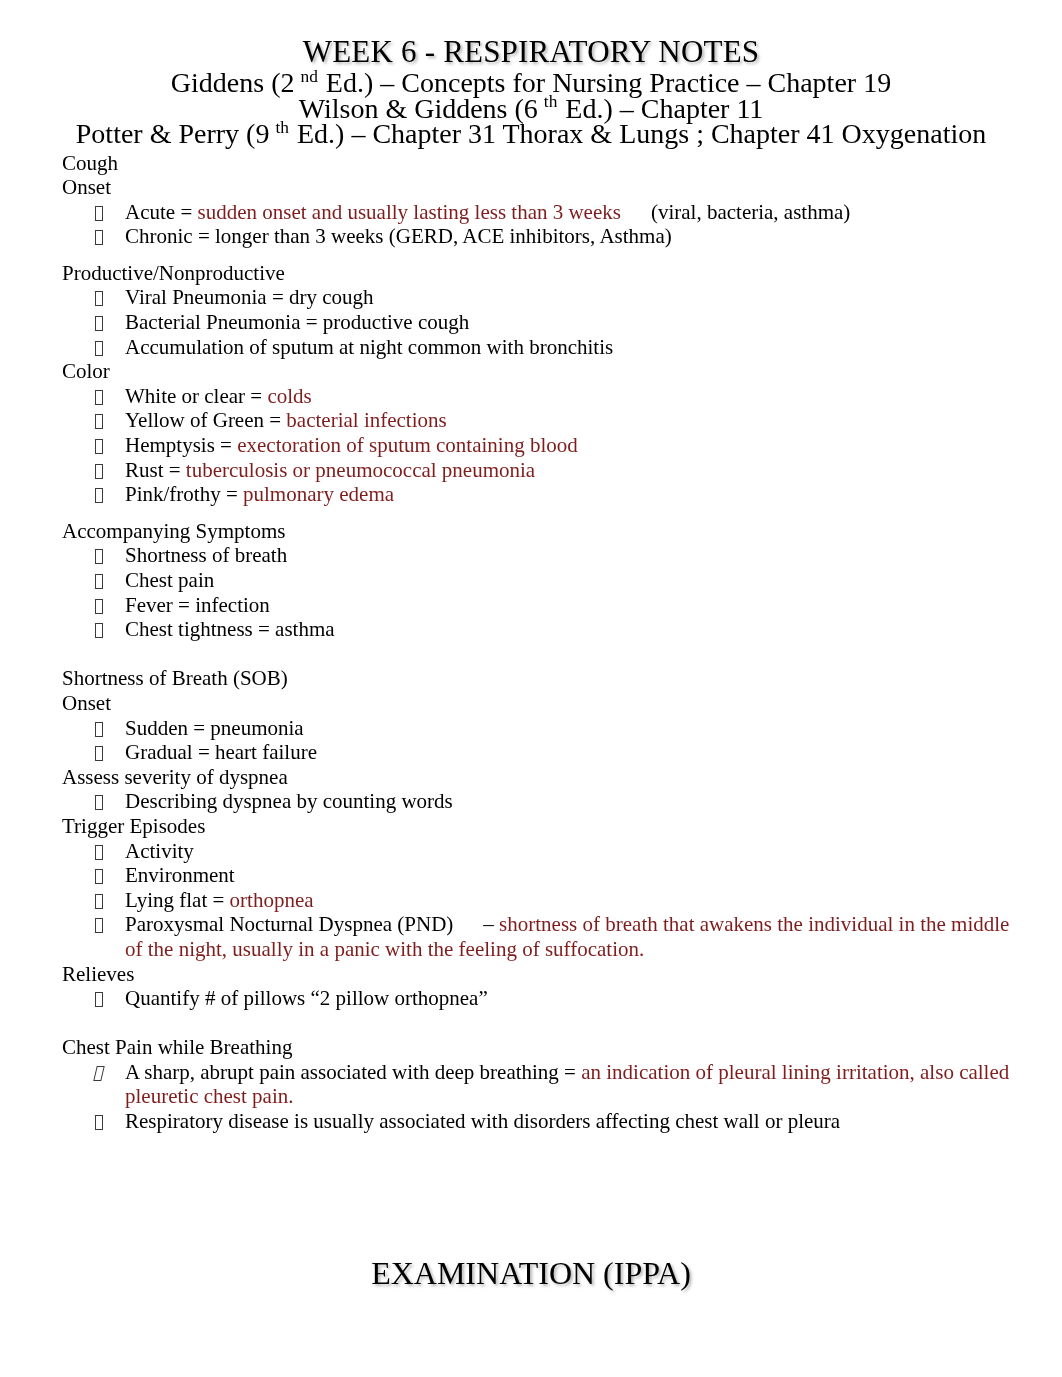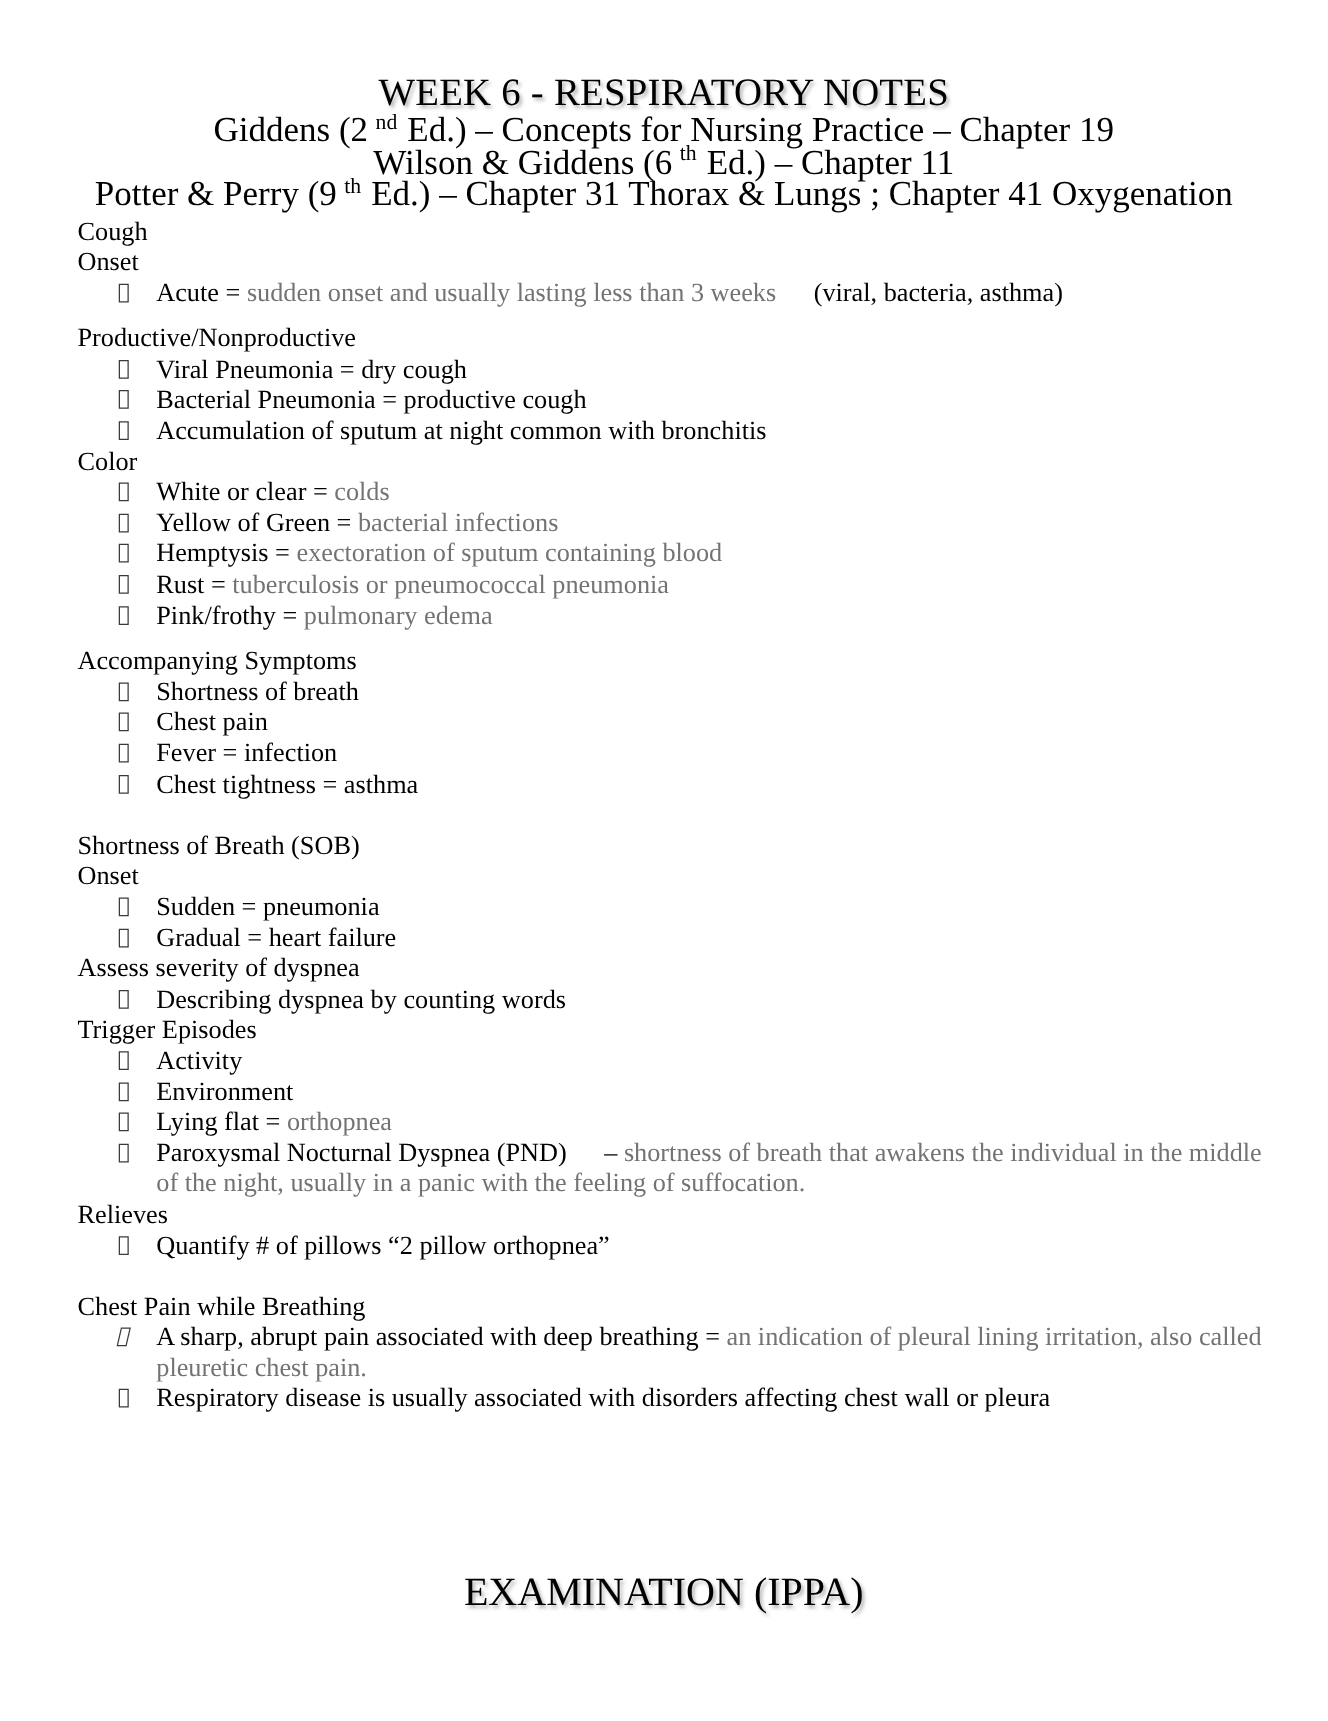--- a/index.html
+++ b/index.html
@@ -19,21 +19,21 @@
     position: relative;
     width: 1062px;
     height: 1377px;
     box-sizing: border-box;
     padding: 0;
   }
 
   
   .title-block {
     text-align: center;
-    padding-top: 56px;
+    padding-top: 34px;
   }
   .doc-title {
     font-size: 31px;
     line-height: 36px;
     letter-spacing: 0.2px;
     text-shadow: 2px 2px 3px rgba(120,120,120,0.55);
   }
   .subtitle {
     font-size: 28px;
     line-height: 25.5px;
@@ -94,21 +94,21 @@
     flex: 1 1 auto;
   }
 
   .spacer {
     height: 24.6px;
   }
   .spacer.half {
     height: 12px;
   }
 
-  .red { color: #737373; }
+  .red { color: #7f1d1d; }
 
   .tab-gap { display: inline-block; width: 30px; }
 
   
   .bottom-heading {
     position: absolute;
     left: 0;
     right: 0;
     top: 1256px;
     text-align: center;
@@ -141,20 +141,24 @@
   <div class="content">
 
     <div class="heading">Cough</div>
     <div class="heading">Onset</div>
 
     <div class="bullet-row">
       <span class="bullet-glyph"><span class="tofu"></span></span>
       <span class="bullet-text"><span>Acute = </span><span class="red">sudden onset and usually lasting less than 3 weeks</span><span class="tab-gap"></span><span>(viral, bacteria, asthma)</span></span>
     </div>
 
+    <div class="bullet-row">
+      <span class="bullet-glyph"><span class="tofu"></span></span>
+      <span class="bullet-text">Chronic = longer than 3 weeks (GERD, ACE inhibitors, Asthma)</span>
+    </div>
 
     <div class="spacer half"></div>
 
     <div class="heading">Productive/Nonproductive</div>
 
     <div class="bullet-row">
       <span class="bullet-glyph"><span class="tofu"></span></span>
       <span class="bullet-text">Viral Pneumonia = dry cough</span>
     </div>
     <div class="bullet-row">

